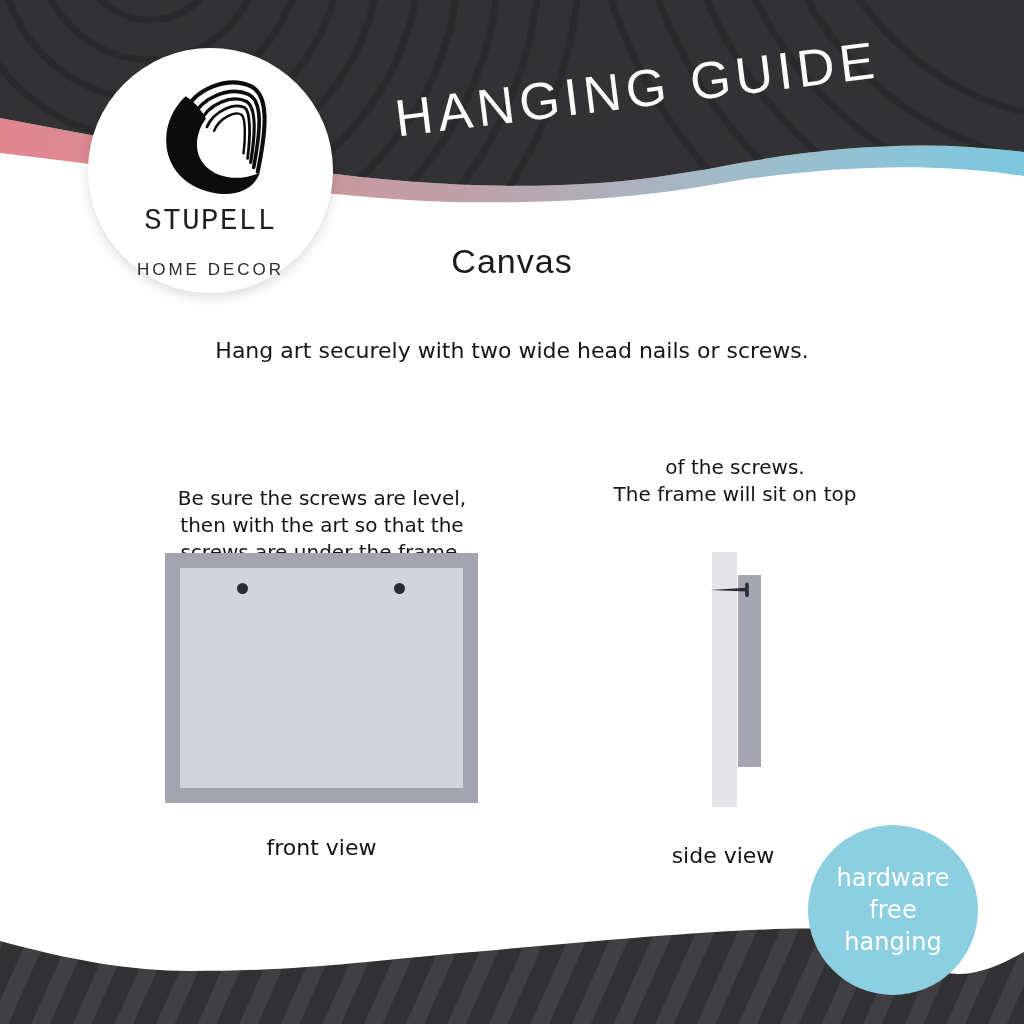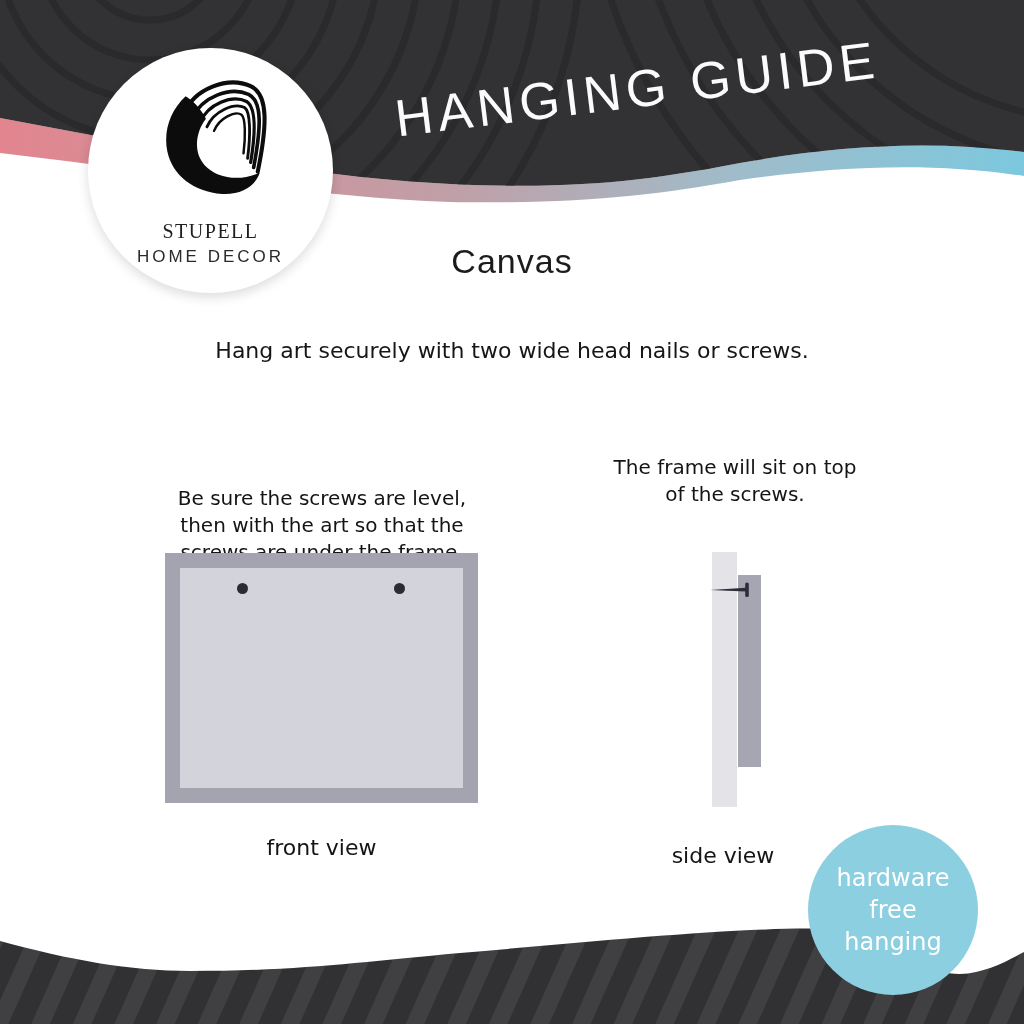--- a/index.html
+++ b/index.html
@@ -11,24 +11,24 @@
   .title-wrap{position:absolute;left:372px;top:44px;width:530px;height:90px;z-index:2;
       display:flex;align-items:center;justify-content:center;
       transform:rotate(-7deg);transform-origin:50% 50%;}
   .title-text{font-family:"Liberation Sans",sans-serif;font-size:52px;font-weight:400;
       letter-spacing:5px;color:#fbfbfb;white-space:nowrap;}
 
   
   .logo-circle{position:absolute;left:88px;top:48px;width:245px;height:245px;border-radius:50%;
       background:#ffffff;box-shadow:0 4px 12px rgba(0,0,0,.14);z-index:5;
       display:flex;flex-direction:column;align-items:center;padding-top:26px;box-sizing:border-box;}
-  .brand-name{font-family:Liberation Serif, serif;font-size:20px;letter-spacing:1.5px;
-      color:#1f1f1f;margin-top:22px;}
+  .brand-name{font-family:Liberation Mono, monospace;font-size:29px;letter-spacing:1.5px;
+      color:#1f1f1f;margin-top:7px;}
   .brand-tagline{font-family:"Liberation Sans",sans-serif;font-size:17px;letter-spacing:3px;
-      color:#2a2a2a;margin-top:4px;}
+      color:#2a2a2a;margin-top:22px;}
 
   
   .section-heading{position:absolute;left:0;top:242px;width:1024px;text-align:center;
       font-family:"Liberation Sans",sans-serif;font-size:34px;font-weight:400;
       letter-spacing:1px;color:#1c1c1c;z-index:2;}
   .instruction{position:absolute;left:0;top:338px;width:1024px;text-align:center;
       font-size:22px;font-weight:400;color:#161616;z-index:2;}
 
   
   .note{position:absolute;text-align:center;font-size:20px;line-height:27px;color:#141414;z-index:2;}
@@ -128,22 +128,22 @@
   <div class="section-heading">Canvas</div>
   <div class="instruction">Hang art securely with two wide head nails or screws.</div>
 
   <div class="note note-front">
     <div>Be sure the screws are level,</div>
     <div>then with the art so that the</div>
     <div>screws are under the frame.</div>
   </div>
 
   <div class="note note-side">
+    <div>of the screws.</div>
     <div>The frame will sit on top</div>
-    <div>of the screws.</div>
   </div>
 
   <div class="frame-outer">
     <div class="frame-inner"></div>
     <div class="screw screw-left"></div>
     <div class="screw screw-right"></div>
   </div>
   <div class="caption caption-front">front view</div>
 
   <div class="side-wrap">

